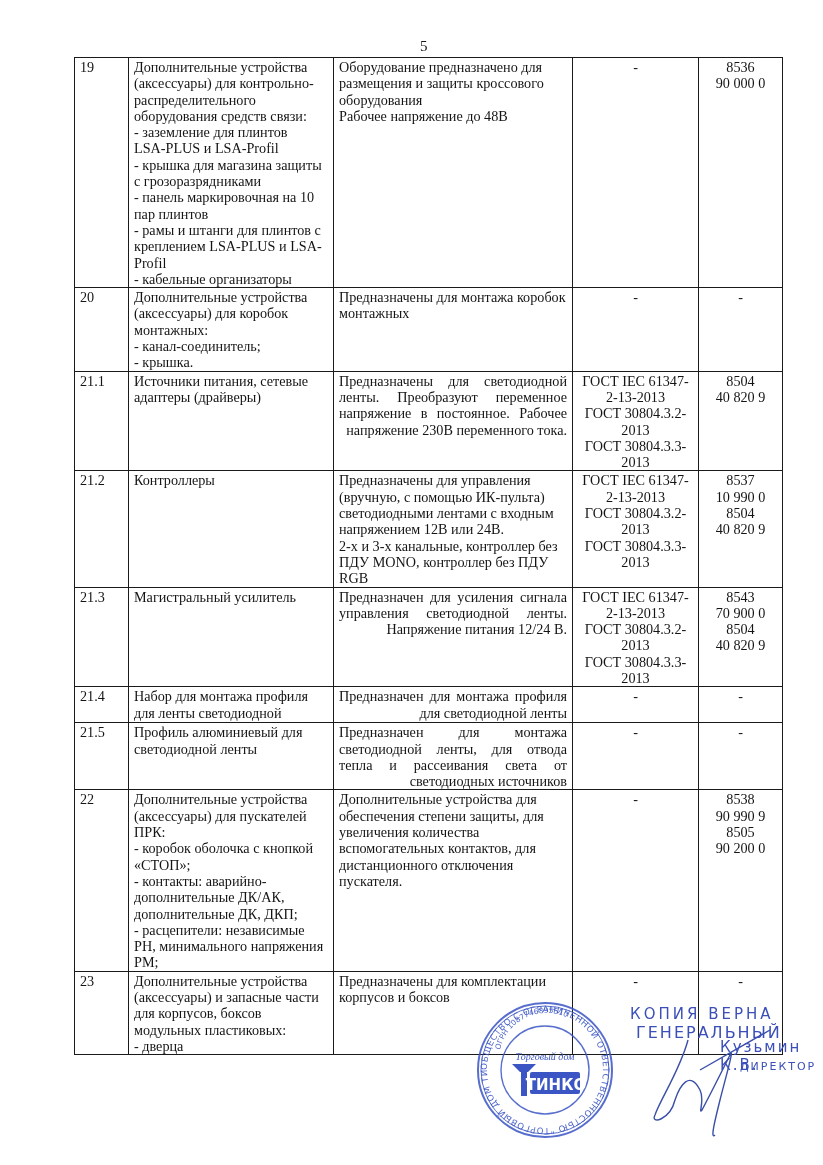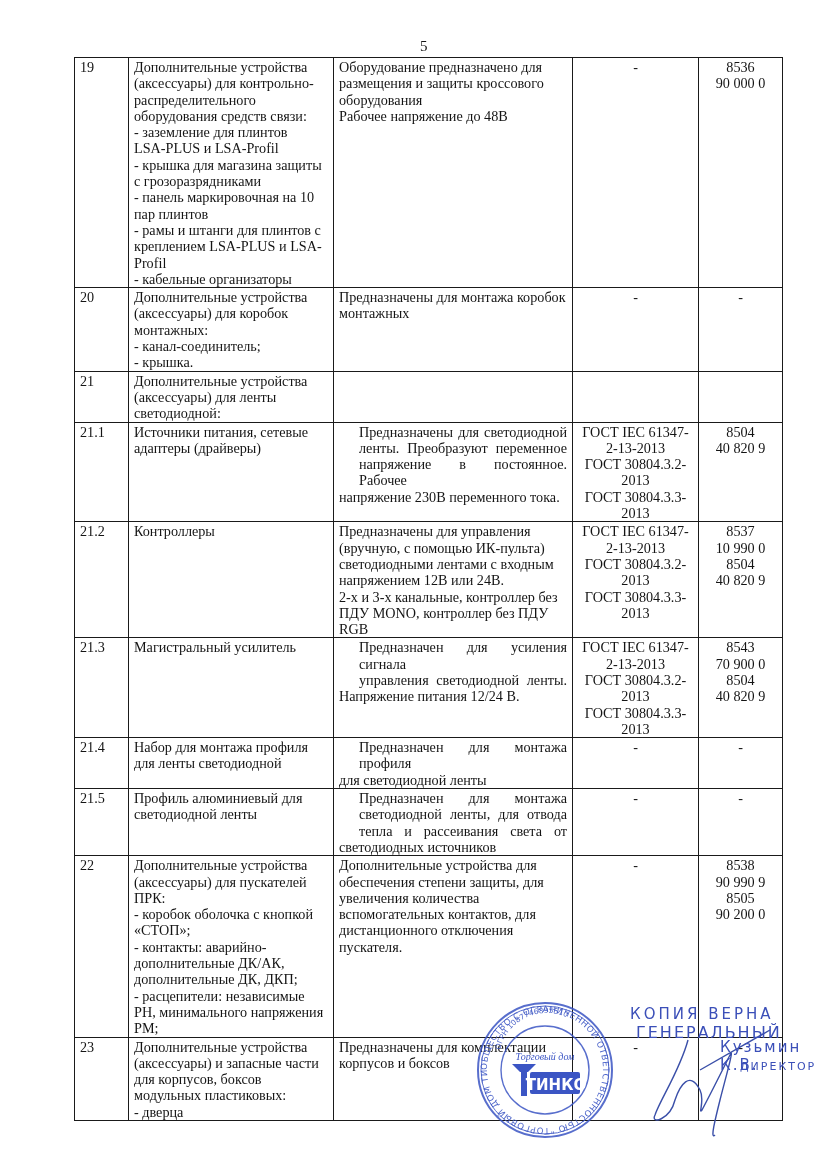--- a/index.html
+++ b/index.html
@@ -23,22 +23,22 @@
     font-size: 14.2px;
     line-height: 16.3px;
     padding: 1px 5px 0 5px;
     overflow: hidden;
   }
   col.c1 { width: 54px; } col.c2 { width: 205px; } col.c3 { width: 239px; }
   col.c4 { width: 126px; } col.c5 { width: 84px; }
   td.num { padding-left: 7px; }
   td.center { text-align: center; }
   .line { display: block; white-space: pre; }
-  .jline { display: block; text-align: justify; text-align-last: justify; margin-left: 20px; }
-  .jlast { display: block; text-align: left; }
+  .jline { display: block; text-align: justify; text-align-last: justify; }
+  .jlast { display: block; text-align: right; }
 
   .stamp-area { position: absolute; left: 0; top: 0; width: 823px; height: 1165px; pointer-events: none; }
   .copy-note {
     position: absolute; color: #3b4fb8; font-family: "DejaVu Sans", sans-serif;
     letter-spacing: 2px; font-size: 14px;
   }
 </style>
 </head>
 <body>
 
@@ -101,33 +101,20 @@
         <td class="">
           <span class="line">Предназначены для монтажа коробок</span>
           <span class="line">монтажных</span>
         </td>
         <td class="center">
           <span class="line">-</span>
         </td>
         <td class="center">
           <span class="line">-</span>
         </td>
-      </tr>
-      <tr style="height: 50px;">
-        <td class="num">
-          <span class="line">21</span>
-        </td>
-        <td class="">
-          <span class="line">Дополнительные устройства</span>
-          <span class="line">(аксессуары) для ленты</span>
-          <span class="line">светодиодной:</span>
-        </td>
-        <td class=""></td>
-        <td class="center"></td>
-        <td class="center"></td>
       </tr>
       <tr style="height: 96px;">
         <td class="num">
           <span class="line">21.1</span>
         </td>
         <td class="">
           <span class="line">Источники питания, сетевые</span>
           <span class="line">адаптеры (драйверы)</span>
         </td>
         <td class="">

